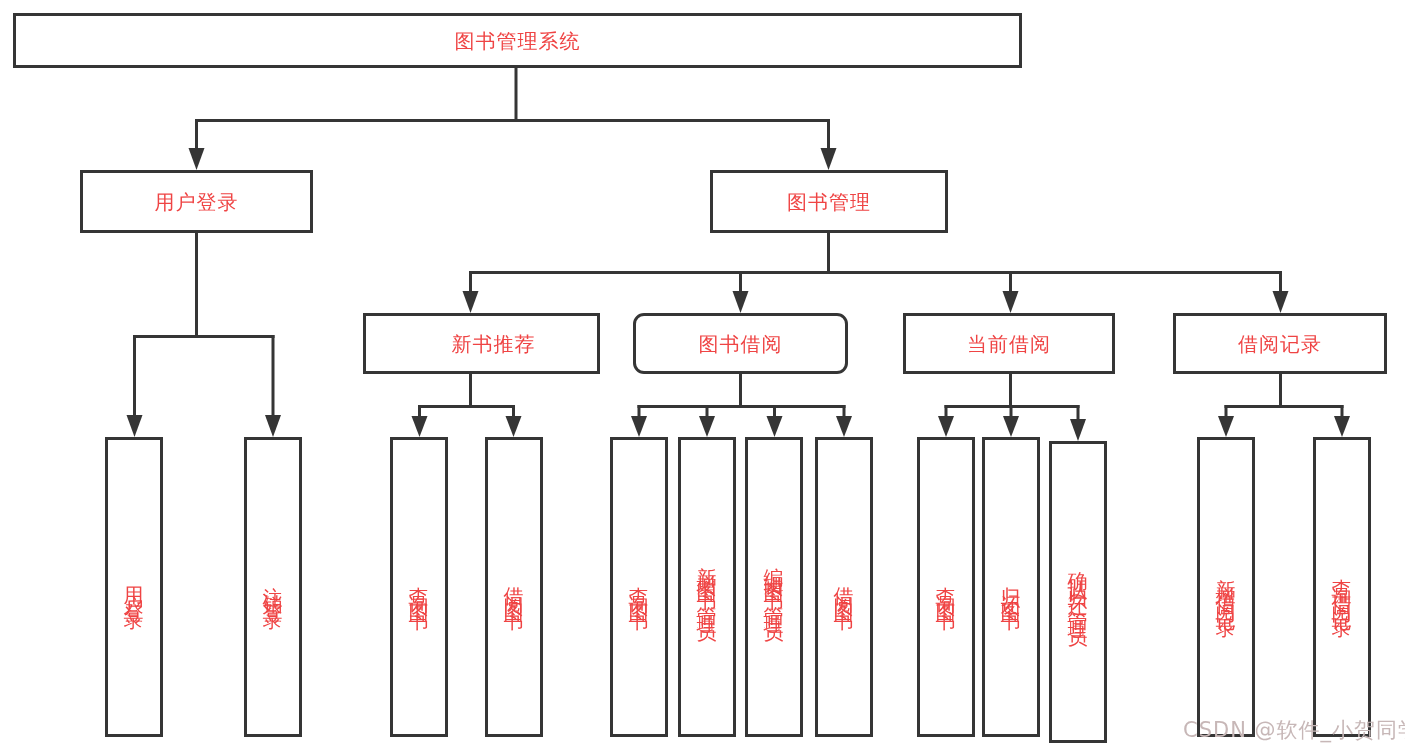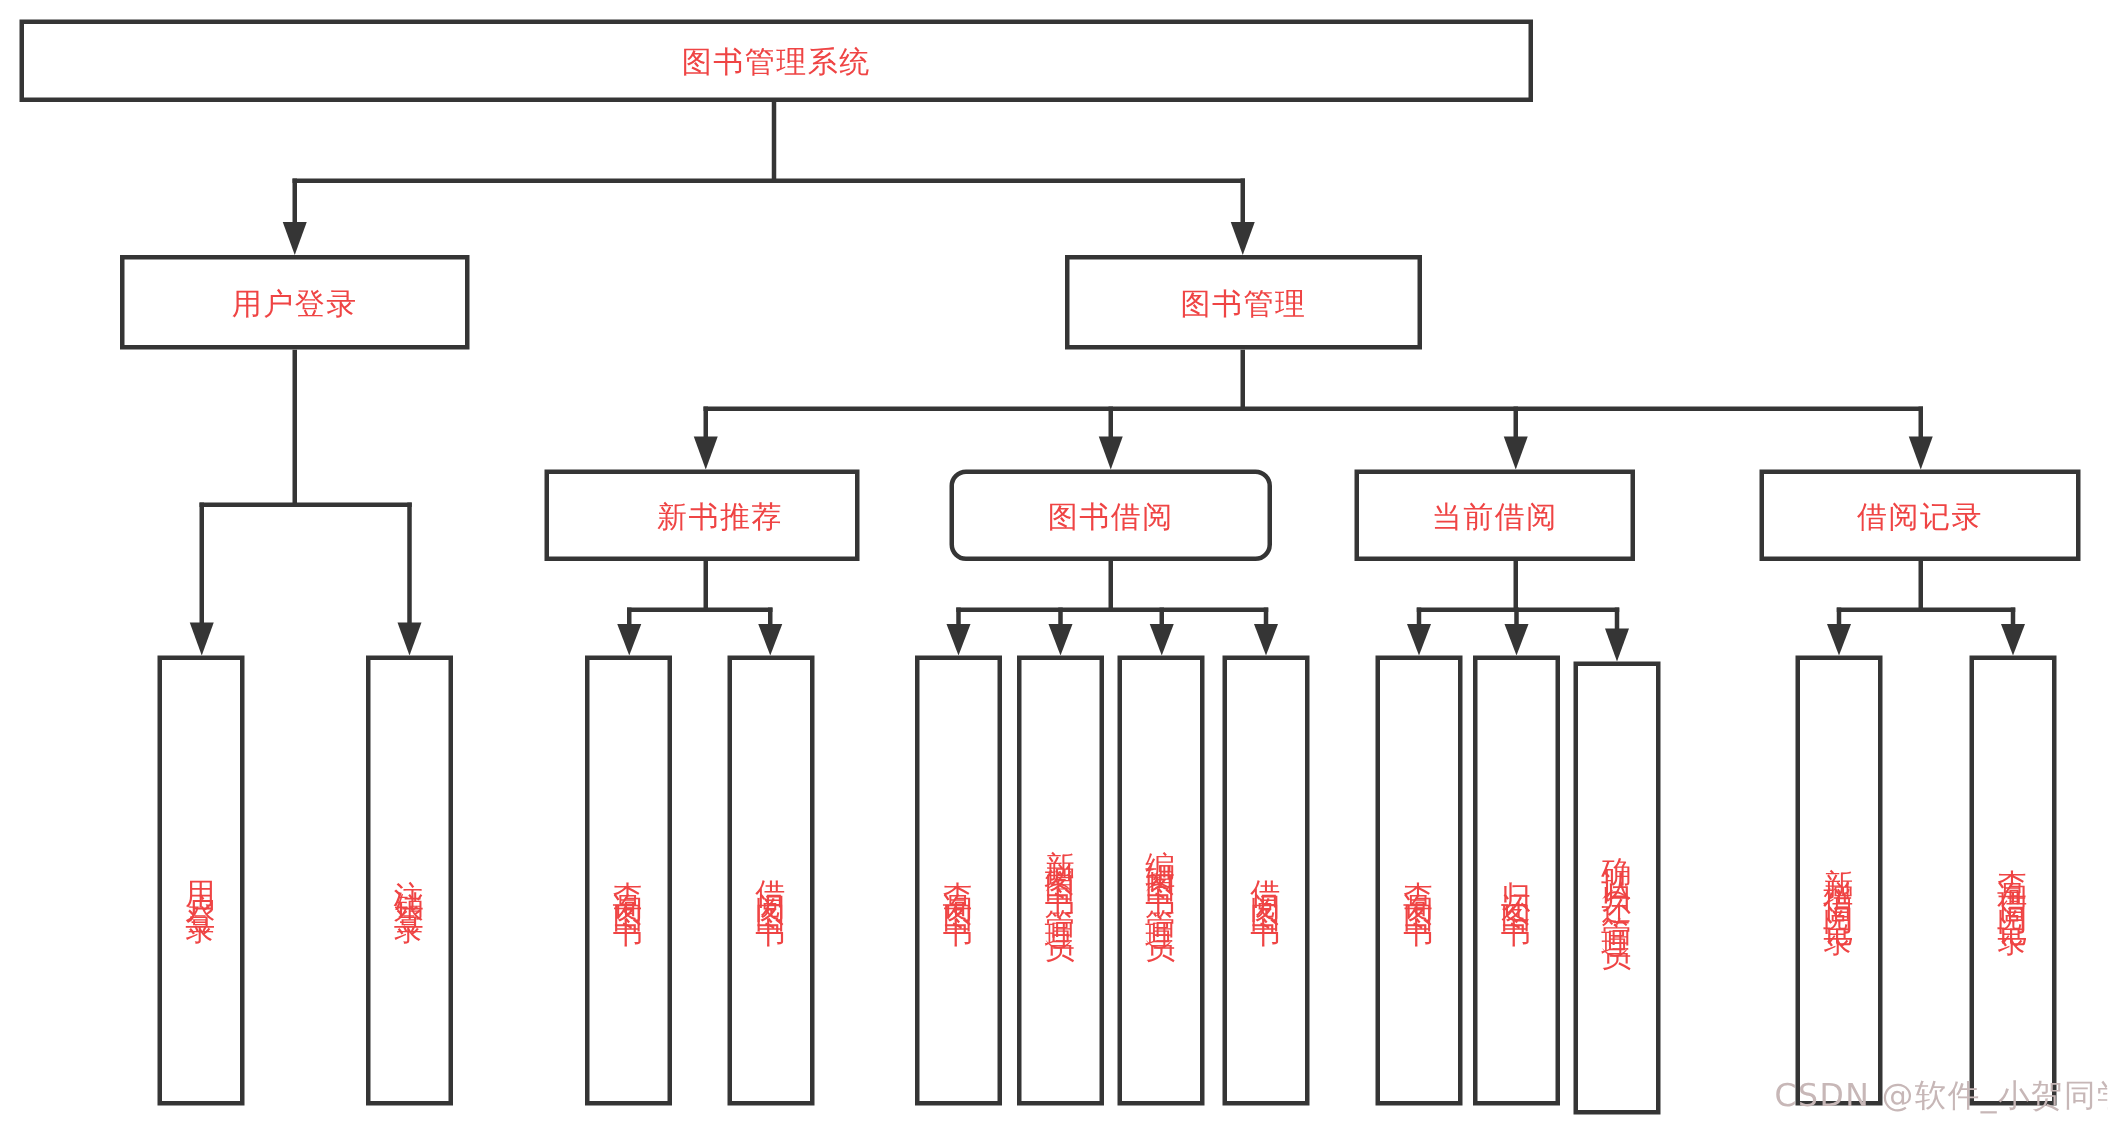--- a/index.html
+++ b/index.html
@@ -94,27 +94,27 @@
     <span class="lbl">图书管理系统</span>
   </div>
 
   <div class="node hnode" style="left:80px;top:170px;width:233px;height:63px;">
     <span class="lbl">用户登录</span>
   </div>
   <div class="node hnode" style="left:710px;top:170px;width:238px;height:63px;">
     <span class="lbl">图书管理</span>
   </div>
 
-  <div class="node hnode" style="left:363px;top:313px;width:210px;height:61px;padding-left:24px;">
+  <div class="node hnode" style="left:363px;top:313px;width:237px;height:61px;padding-left:24px;">
     <span class="lbl">新书推荐</span>
   </div>
   <div class="node hnode" style="left:633px;top:313px;width:215px;height:61px;border-radius:11px;">
     <span class="lbl">图书借阅</span>
   </div>
-  <div class="node hnode" style="left:903px;top:313px;width:187px;height:61px;">
+  <div class="node hnode" style="left:903px;top:313px;width:212px;height:61px;">
     <span class="lbl">当前借阅</span>
   </div>
   <div class="node hnode" style="left:1173px;top:313px;width:214px;height:61px;">
     <span class="lbl">借阅记录</span>
   </div>
 
   <div class="node vnode" style="left:105px;top:437px;width:58px;height:300px;">
     <span class="lbl">用户登录</span>
   </div>
   <div class="node vnode" style="left:244px;top:437px;width:58px;height:300px;">

